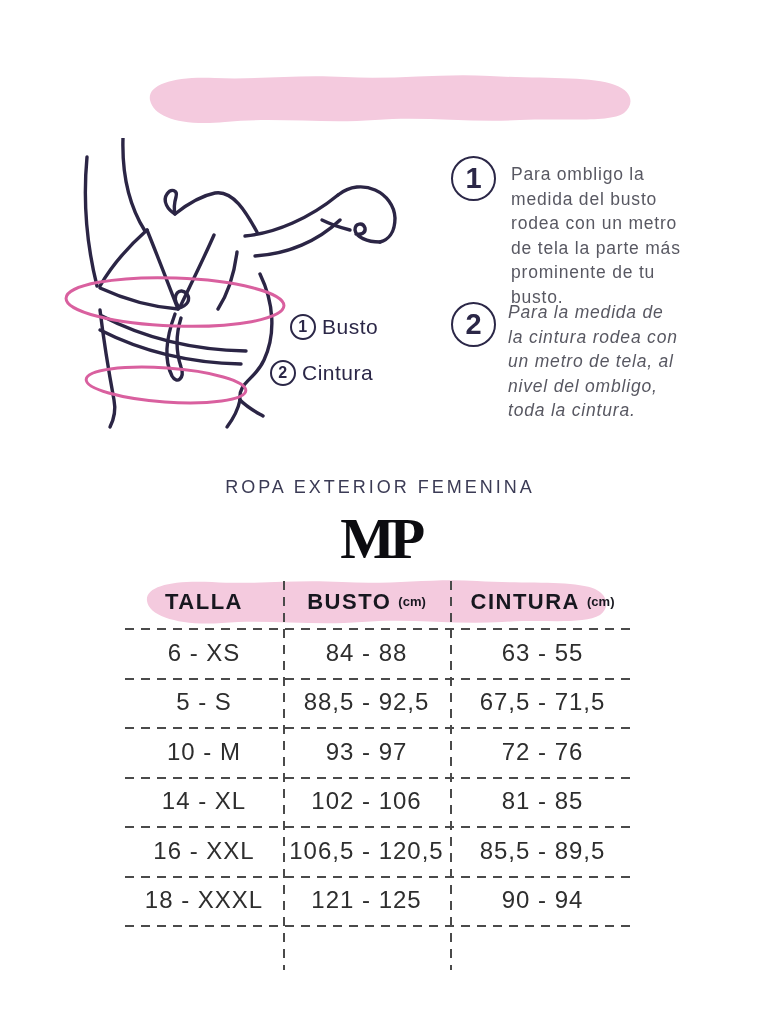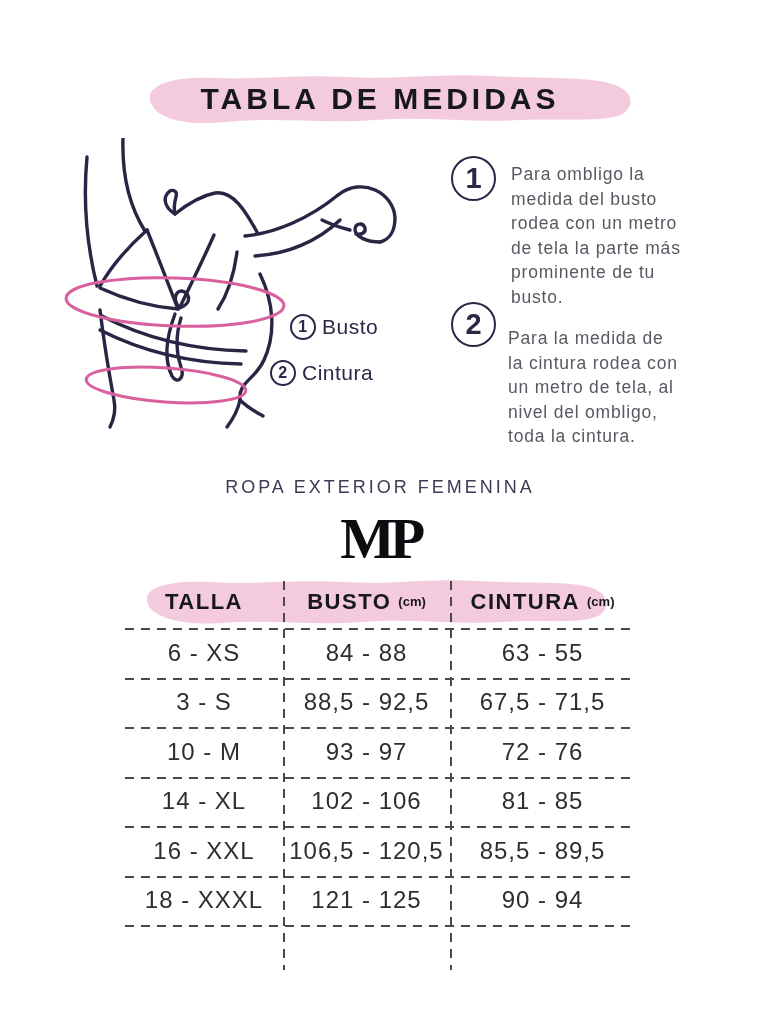--- a/index.html
+++ b/index.html
@@ -58,21 +58,20 @@
 <body>
 
 <div class="page">
 
   <div class="banner">
     <svg viewBox="0 0 520 62" width="520" height="62">
       <path fill="#f4cade" d="M 30 32 C 27 16 55 8 95 10 C 140 12 175 6 225 9 C 275 12 320 5 370 8
         C 420 11 470 8 495 17 C 512 23 515 36 504 45 C 490 55 445 50 400 52 C 350 55 305 48 255 52
         C 205 56 155 49 105 54 C 62 58 34 50 30 32 Z"></path>
     </svg>
-    <span class="t">TABLA DE MEDIDAS</span>
   </div>
 
   <svg class="illus" viewBox="0 0 400 330">
     <g fill="none" stroke="#2b2545" stroke-width="3.4" stroke-linecap="round">
       <path d="M 37 19 C 33 62 37 108 47 148"></path>
       <path d="M 73 0 C 72 32 78 66 95 93"></path>
       <path d="M 125 76 C 118 72 112 63 117 56 C 121 50 128 52 126 59 C 124 66 124 72 125 76"></path>
       <path d="M 125 76 C 135 68 150 58 165 55 C 183 52 196 74 207 94"></path>
       <path d="M 195 98 C 226 95 260 80 288 57"></path>
       <path d="M 288 57 C 312 38 344 55 345 80 C 345 95 338 102 330 104"></path>
@@ -103,21 +102,21 @@
   </div>
   <div class="diagram-label" style="left:270px; top:360px;">
     <span class="circle-sm">2</span>
     <span>Cintura</span>
   </div>
 
   <div class="circle-lg" style="left:451px; top:156px;">1</div>
   <p class="instr" style="left:511px; top:162px; width:190px;">Para ombligo la medida del busto rodea con un metro de tela la parte más prominente de tu busto.</p>
 
   <div class="circle-lg" style="left:451px; top:302px;">2</div>
-  <p class="instr" style="left:508px; top:326px; width:172px;">Para la medida de la cintura rodea con un metro de tela, al nivel del ombligo, toda la cintura.</p>
+  <p class="instr" style="left:508px; top:300px; width:172px;font-style:italic;">Para la medida de la cintura rodea con un metro de tela, al nivel del ombligo, toda la cintura.</p>
 
   <div class="subtitle">ROPA EXTERIOR FEMENINA</div>
   <div class="logo">MP</div>
 
   <div class="size-table">
     <svg class="t-blob" viewBox="0 0 487 52" width="487" height="52">
       <path fill="#f4cade" d="M 20 26 C 18 11 45 5 85 7 C 130 10 165 4 215 7 C 265 10 305 3 350 6
         C 395 9 448 5 468 14 C 481 20 483 33 473 40 C 456 50 420 44 375 47 C 325 50 285 43 235 47
         C 185 51 140 44 95 48 C 55 51 22 42 20 26 Z"></path>
     </svg>
@@ -136,21 +135,21 @@
       </div>
     </div>
 
     <div class="t-body">
       <div class="t-row">
         <div class="cell">6 - XS</div>
         <div class="cell">84 - 88</div>
         <div class="cell">63 - 55</div>
       </div>
       <div class="t-row">
-        <div class="cell">3 - S</div>
+        <div class="cell">5 - S</div>
         <div class="cell">88,5 - 92,5</div>
         <div class="cell">67,5 - 71,5</div>
       </div>
       <div class="t-row">
         <div class="cell">10 - M</div>
         <div class="cell">93 - 97</div>
         <div class="cell">72 - 76</div>
       </div>
       <div class="t-row">
         <div class="cell">14 - XL</div>

